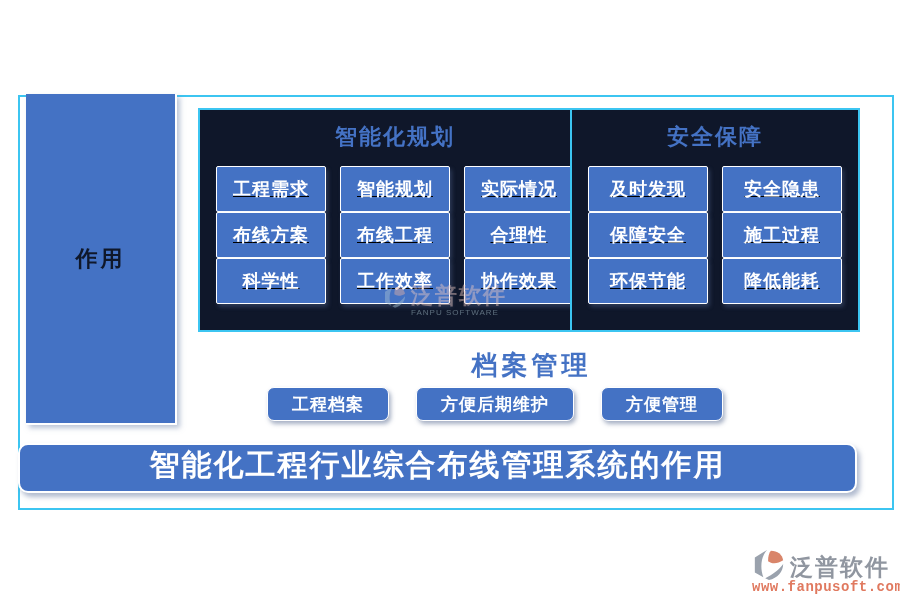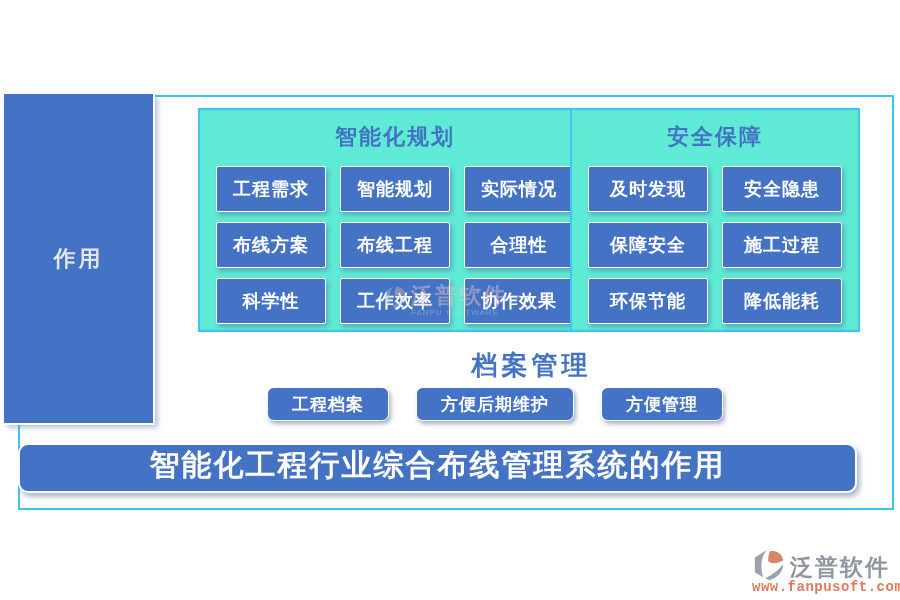--- a/index.html
+++ b/index.html
@@ -5,38 +5,38 @@
   html,body { margin:0; padding:0; background:#fff; }
   .canvas {
     position:relative; width:900px; height:600px; background:#fff;
     font-family:"Liberation Serif","DejaVu Serif",serif; overflow:hidden;
   }
   .outer-frame {
     position:absolute; left:18px; top:95px; width:872px; height:411px;
     border:2px solid var(--frame-cyan); box-sizing:content-box; z-index:1; background:#fff;
   }
   .sidebar {
-    position:absolute; left:4px; top:94px; width:149px; height:329px;
+    position:absolute; left:26px; top:94px; width:149px; height:329px;
     background:var(--primary-blue); z-index:2;
     border-right:2px solid #fff; border-bottom:2px solid #fff;
     box-shadow:3px 3px 5px rgba(120,140,175,.5);
     display:flex; align-items:center; justify-content:center;
-    color:#e5e5e5; font-size:22px; font-weight:bold; letter-spacing:3px;
+    color:#0f172a; font-size:22px; font-weight:bold; letter-spacing:3px;
   }
   .panel {
-    position:absolute; top:108px; background:#5eead4; z-index:2;
+    position:absolute; top:108px; background:#0f172a; z-index:2;
     border:2px solid var(--frame-cyan); box-sizing:border-box;
   }
   .panel-planning { left:198px; width:394px; height:224px; }
   .panel-safety  { left:570px; width:290px; height:224px; }
   .panel-title {
     text-align:center; color:var(--title-blue);
     font-size:22px; font-weight:bold; letter-spacing:2px; margin:12px 0 0 0;
   }
-  .btn-grid { display:grid; padding:14px 16px 0 16px; gap:10px 14px; }
+  .btn-grid { display:grid; padding:14px 16px 0 16px; gap:0 14px;text-decoration:underline; }
   .grid-3 { grid-template-columns:repeat(3,1fr); }
   .grid-2 { grid-template-columns:repeat(2,1fr); }
   .dbtn {
     background:var(--primary-blue); color:#fff; height:44px;
     display:flex; align-items:center; justify-content:center;
     font-size:18px; font-weight:bold; letter-spacing:1px;
     border:1px solid #fff; border-radius:2px;
     box-shadow:2px 3px 4px rgba(80,100,140,.45);
   }
   .archive-title {

